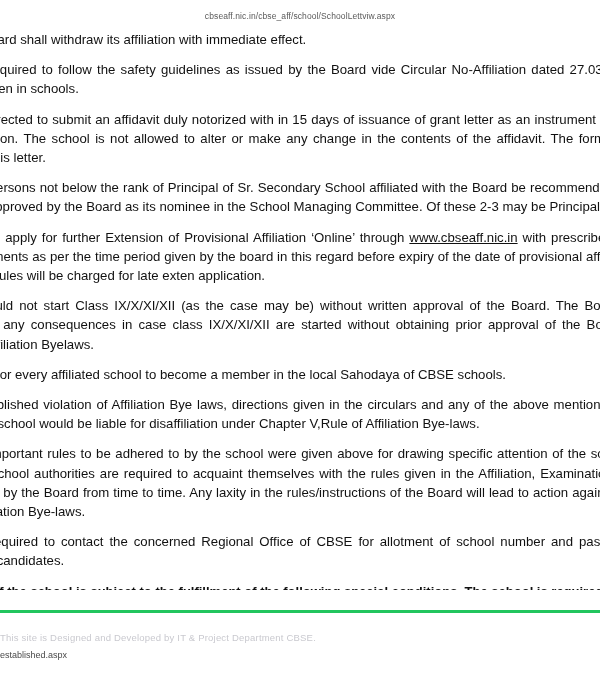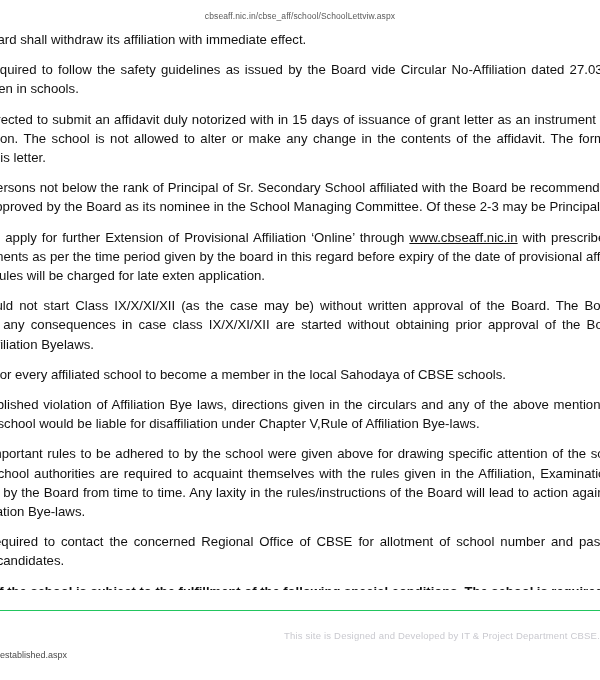--- a/index.html
+++ b/index.html
@@ -86,23 +86,23 @@
   .link {
     color: #111;
   }
 
   
   .site-footer {
     position: absolute;
     left: 0;
     top: 610px;
     width: 600px;
-    border-top: 1px solid #22c55e;
+    border-top: 3px solid #22c55e;
     padding-top: 14px;
-    text-align: right;
+    text-align: left;
   }
   .site-footer .credit {
     font-size: 9.5px;
     color: #c9c9cf;
     letter-spacing: 0.2px;
   }
 </style>
 </head>
 <body>
 

